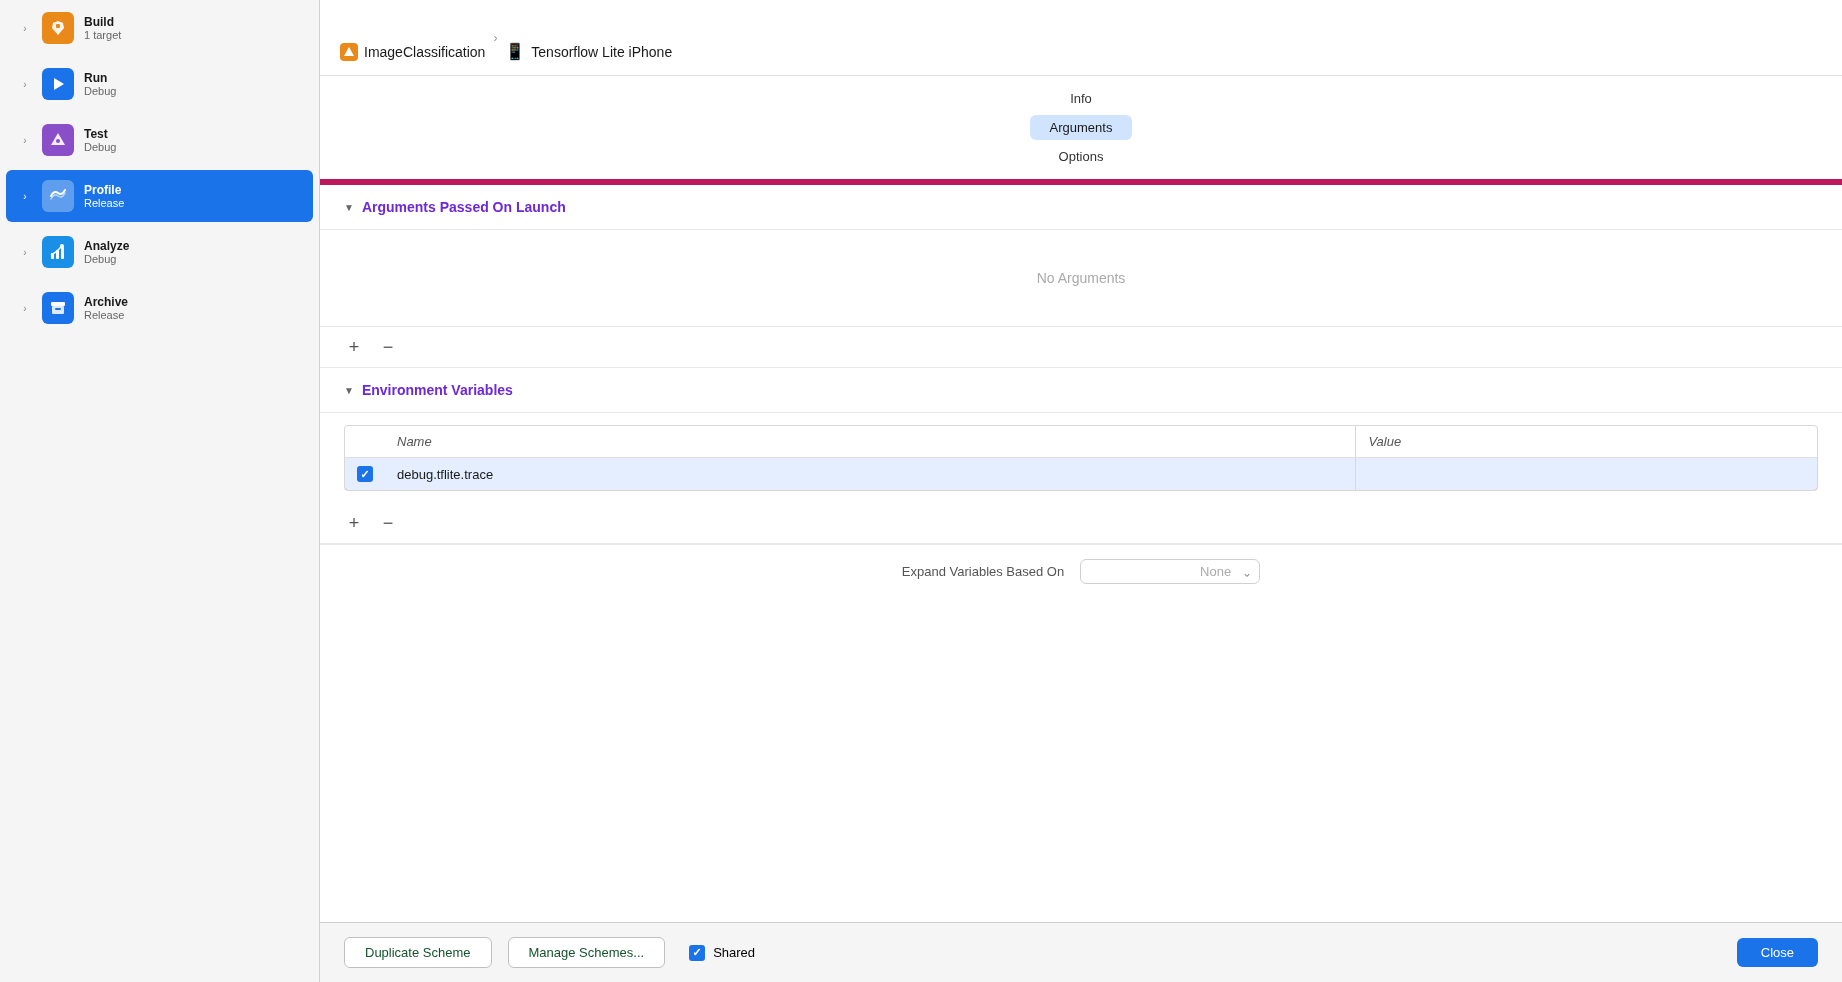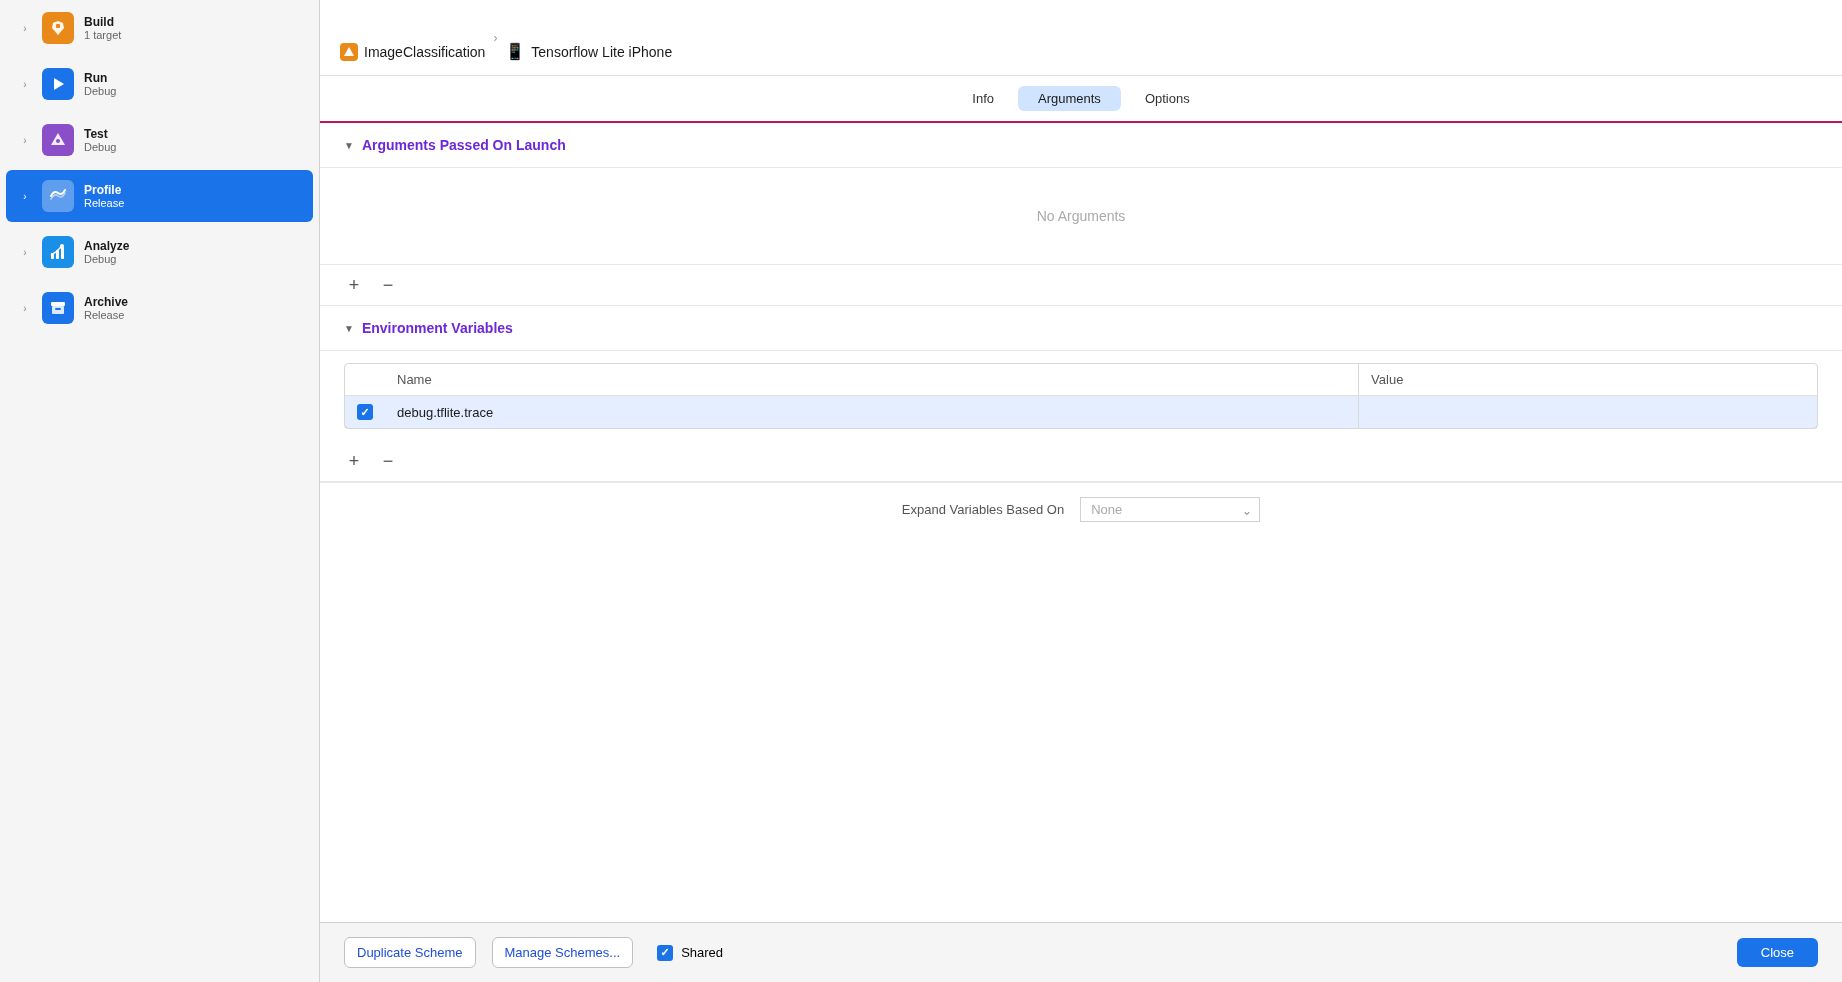--- a/index.html
+++ b/index.html
@@ -130,23 +130,24 @@
     }
     .iphone-icon {
       font-size: 16px;
     }
     
     .tabs-bar {
       display: flex;
       align-items: center;
       justify-content: center;
       padding: 10px 20px;
-      border-bottom: 2px solid #be185d;
+      border-bottom: 6px solid #be185d;
       background: #ffffff;
       gap: 4px;
+      flex-direction: column;
     }
     .tab-item {
       padding: 5px 20px;
       border-radius: 6px;
       font-size: 13px;
       cursor: pointer;
       color: #333;
     }
     .tab-item.active {
       background: #d0e4ff;
@@ -234,20 +235,21 @@
       border-collapse: collapse;
       margin: 0;
     }
     .env-table th {
       text-align: left;
       padding: 8px 12px;
       font-weight: 400;
       color: #555;
       font-size: 13px;
       border-bottom: 1px solid #e0e0e0;
+      font-style: italic;
     }
     .env-table td {
       padding: 8px 12px;
       font-size: 13px;
       color: #1a1a1a;
     }
     .env-row-selected {
       background: #ef4444;
     }
     .env-row-selected td {
@@ -283,28 +285,29 @@
       padding: 14px 24px;
       gap: 16px;
       border-top: 1px solid #e8e8e8;
     }
     .expand-vars-label {
       font-size: 13px;
       color: #555;
     }
     .expand-vars-select {
       border: 1px solid #d0d0d0;
-      border-radius: 0;
+      border-radius: 6px;
       padding: 4px 28px 4px 10px;
       font-size: 13px;
       background: white;
       color: #aaa;
       appearance: none;
       min-width: 180px;
       position: relative;
+      text-align: right;
     }
     .expand-select-wrapper {
       position: relative;
       display: inline-flex;
       align-items: center;
     }
     .expand-select-wrapper::after {
       content: '⌃';
       position: absolute;
       right: 8px;
@@ -316,26 +319,26 @@
     
     .footer {
       display: flex;
       align-items: center;
       padding: 14px 24px;
       border-top: 1px solid #d0d0d0;
       background: #f5f5f5;
       gap: 16px;
     }
     .btn-outline {
-      padding: 7px 12px;
+      padding: 7px 20px;
       border: 1px solid #c0c0c0;
       border-radius: 6px;
       background: white;
       font-size: 13px;
-      color: #1d4ed8;
+      color: #14532d;
       cursor: pointer;
     }
     .shared-wrapper {
       display: flex;
       align-items: center;
       gap: 8px;
       margin-left: 8px;
     }
     .btn-close {
       margin-left: auto;

